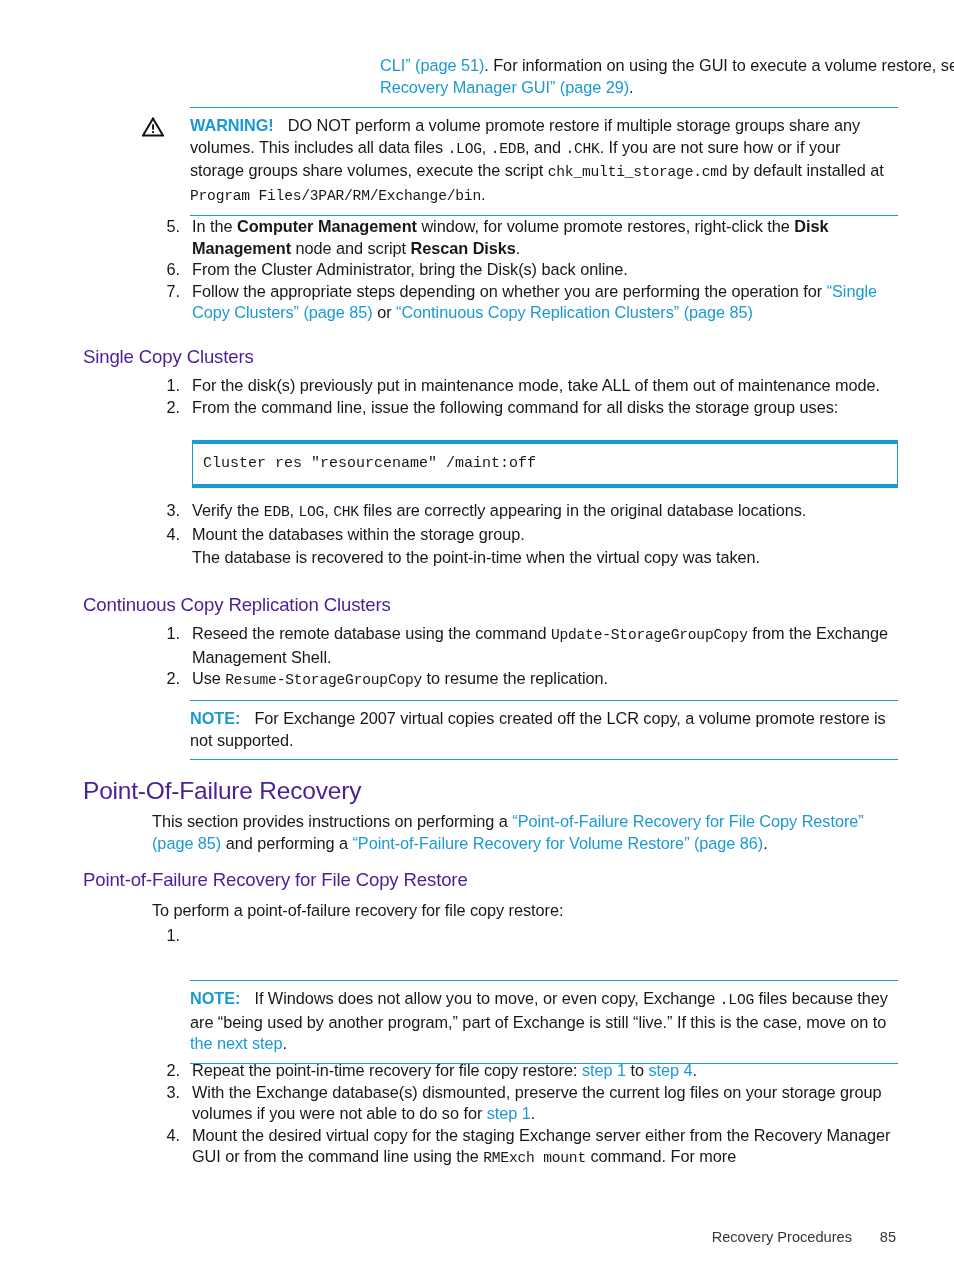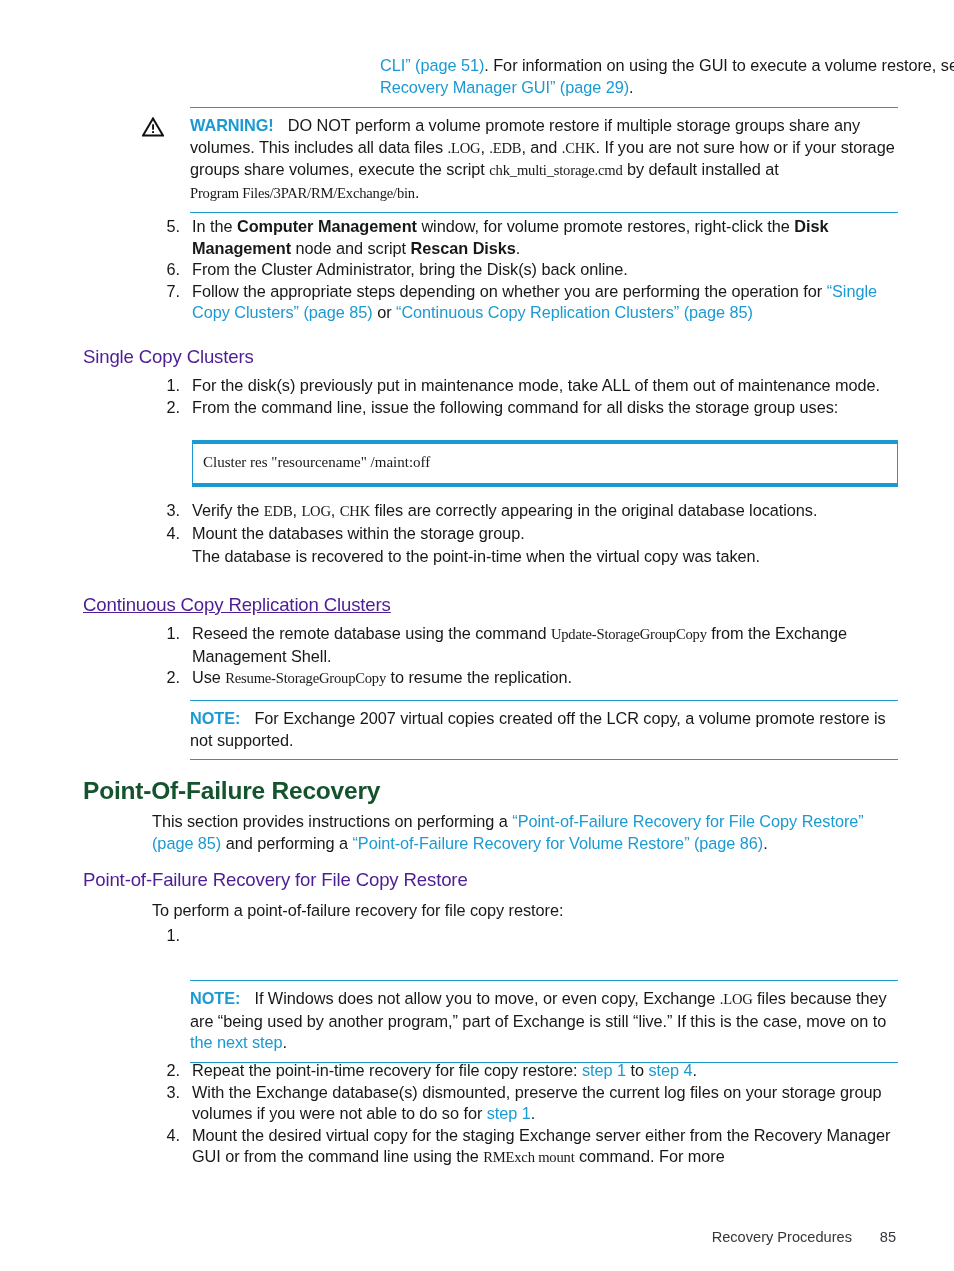--- a/index.html
+++ b/index.html
@@ -27,33 +27,33 @@
   .body-text {
     font-size: 16.3px;
     line-height: 21.5px;
     color: #18181a;
     letter-spacing: -0.05px;
   }
   .link {
     color: #1b9ad2;
   }
   .mono {
-    font-family: Liberation Serif, serif;
+    font-family: Liberation Mono, monospace;
     font-size: 14.6px;
     letter-spacing: -0.2px;
     color: #18181a;
   }
   .bold { font-weight: bold; }
 
   
   .h1 {
-    color: #14532d;
+    color: #4c1d95;
     font-size: 24.5px;
     line-height: 30px;
-    font-weight: bold;
+    font-weight: normal;
     margin: 0;
     letter-spacing: -0.2px;
   }
   .h2 {
     color: #4c1d95;
     font-size: 18.6px;
     line-height: 24px;
     font-weight: normal;
     margin: 0;
     letter-spacing: -0.15px;
@@ -187,21 +187,21 @@
       <span class="num">3.</span>
       <span><span>Verify the </span><span class="mono">EDB</span><span>, </span><span class="mono">LOG</span><span>, </span><span class="mono">CHK</span><span> files are correctly appearing in the original database locations.</span></span>
     </li>
     <li>
       <span class="num">4.</span>
       <span>Mount the databases within the storage group.</span>
       <div style="margin-top:2px;">The database is recovered to the point-in-time when the virtual copy was taken.</div>
     </li>
   </ul>
 
-  <h2 class="h2" style="position:absolute; left:83px; top:593px;text-decoration:underline;">Continuous Copy Replication Clusters</h2>
+  <h2 class="h2" style="position:absolute; left:83px; top:593px;">Continuous Copy Replication Clusters</h2>
 
   <ul class="olist body-text" style="position:absolute; left:152px; top:623px; width:746px;">
     <li>
       <span class="num">1.</span>
       <span><span>Reseed the remote database using the command </span><span class="mono nowrap">Update-StorageGroupCopy</span><span> from the Exchange Management Shell.</span></span>
     </li>
     <li>
       <span class="num">2.</span>
       <span><span>Use </span><span class="mono nowrap">Resume-StorageGroupCopy</span><span> to resume the replication.</span></span>
     </li>

